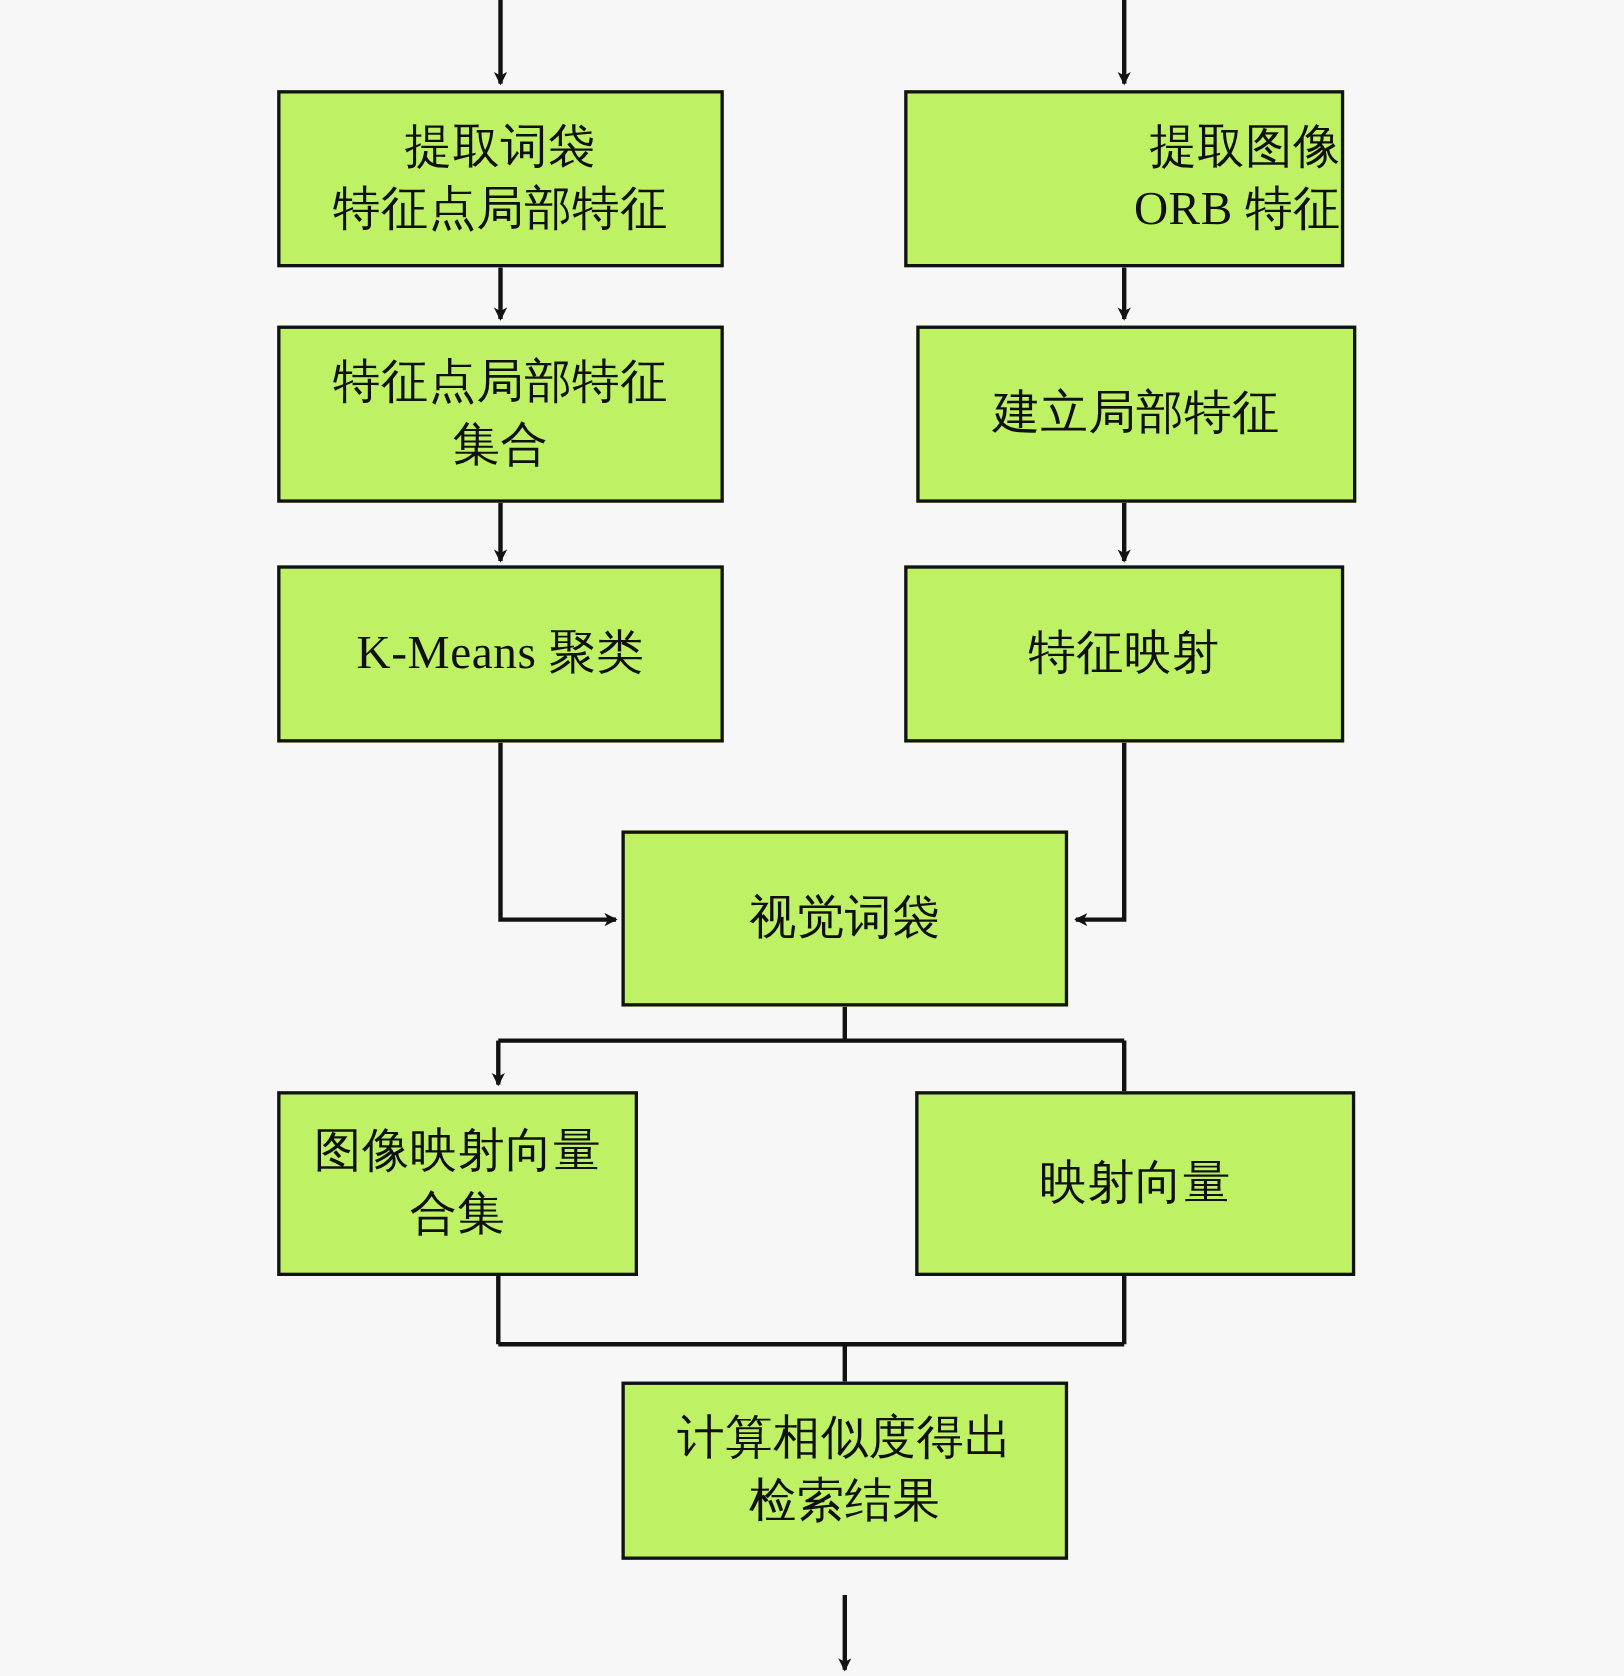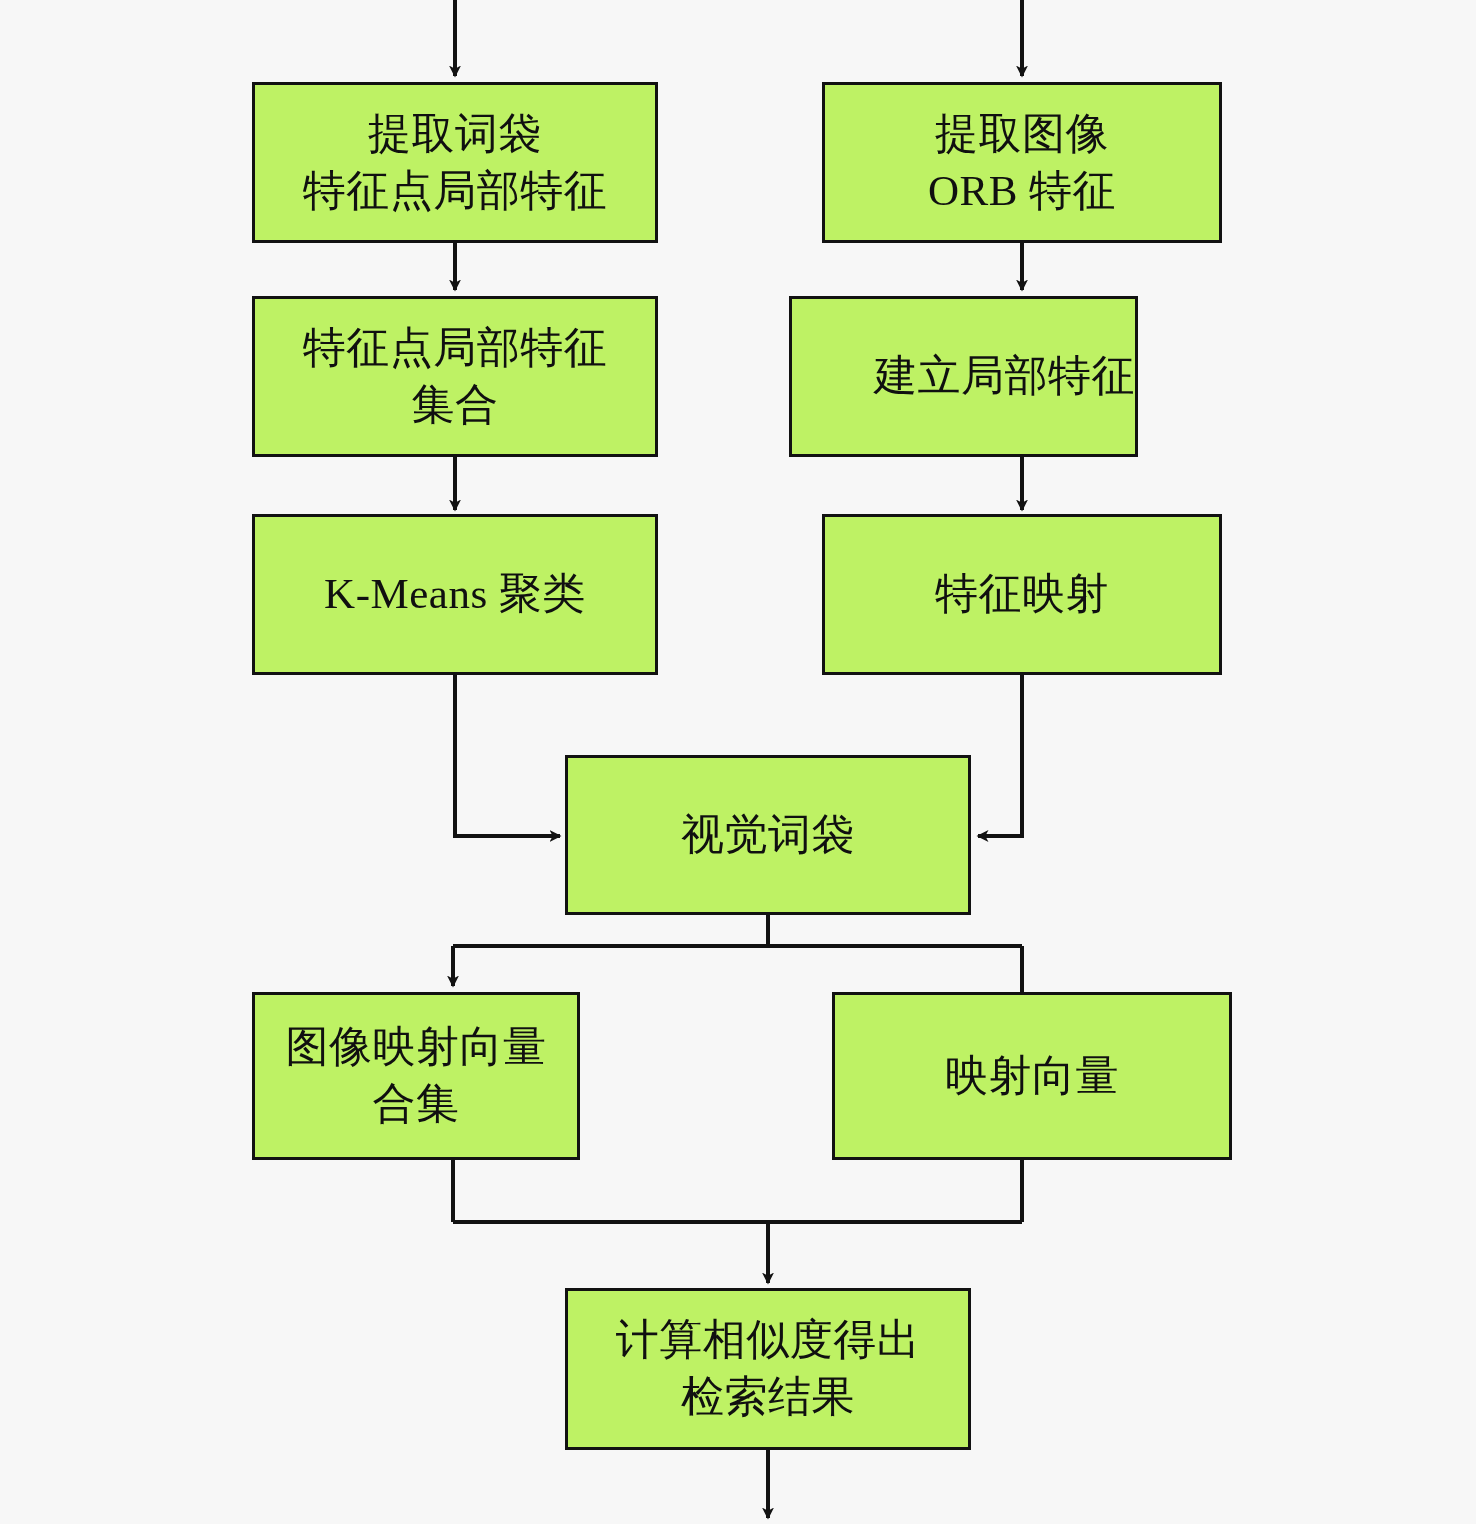--- a/index.html
+++ b/index.html
@@ -73,31 +73,31 @@
     <path d="M768,1222 L768,1283" stroke="#121212" stroke-width="4" fill="none" marker-end="url(#arw)"></path>
 
     <path d="M768,1450 L768,1518" stroke="#121212" stroke-width="4" fill="none" marker-end="url(#arw)"></path>
   </svg>
 
   <div class="node" style="left:252px; top:82px; width:406px; height:161px;">
     <span class="line1">提取词袋</span>
     <span class="line2">特征点局部特征</span>
   </div>
 
-  <div class="node" style="left:822px; top:82px; width:400px; height:161px;">
+  <div class="node" style="left:822px; top:82px; width:400px; height:161px;align-items:flex-end;">
     <span class="line1">提取图像</span>
     <span class="line2">ORB 特征</span>
   </div>
 
   <div class="node" style="left:252px; top:296px; width:406px; height:161px;justify-content:center;">
     <span class="line1">特征点局部特征</span>
     <span class="line2">集合</span>
   </div>
 
-  <div class="node" style="left:789px; top:296px; width:349px; height:161px;align-items:flex-end;">
+  <div class="node" style="left:833px; top:296px; width:400px; height:161px;">
     <span class="line1">建立局部特征</span>
   </div>
 
   <div class="node" style="left:252px; top:514px; width:406px; height:161px;">
     <span class="line1">K-Means 聚类</span>
   </div>
 
   <div class="node" style="left:565px; top:755px; width:406px; height:160px;">
     <span class="line1">视觉词袋</span>
   </div>
@@ -108,18 +108,18 @@
 
   <div class="node" style="left:252px; top:992px; width:328px; height:168px;">
     <span class="line1">图像映射向量</span>
     <span class="line2">合集</span>
   </div>
 
   <div class="node" style="left:822px; top:992px; width:400px; height:168px;margin-left:10px;">
     <span class="line1">映射向量</span>
   </div>
 
-  <div class="node" style="left:565px; top:1288px; width:406px; height:162px;">
+  <div class="node" style="left:565px; top:1256px; width:406px; height:162px;">
     <span class="line1">计算相似度得出</span>
     <span class="line2">检索结果</span>
   </div>
 
 </div>
 
 </body></html>

